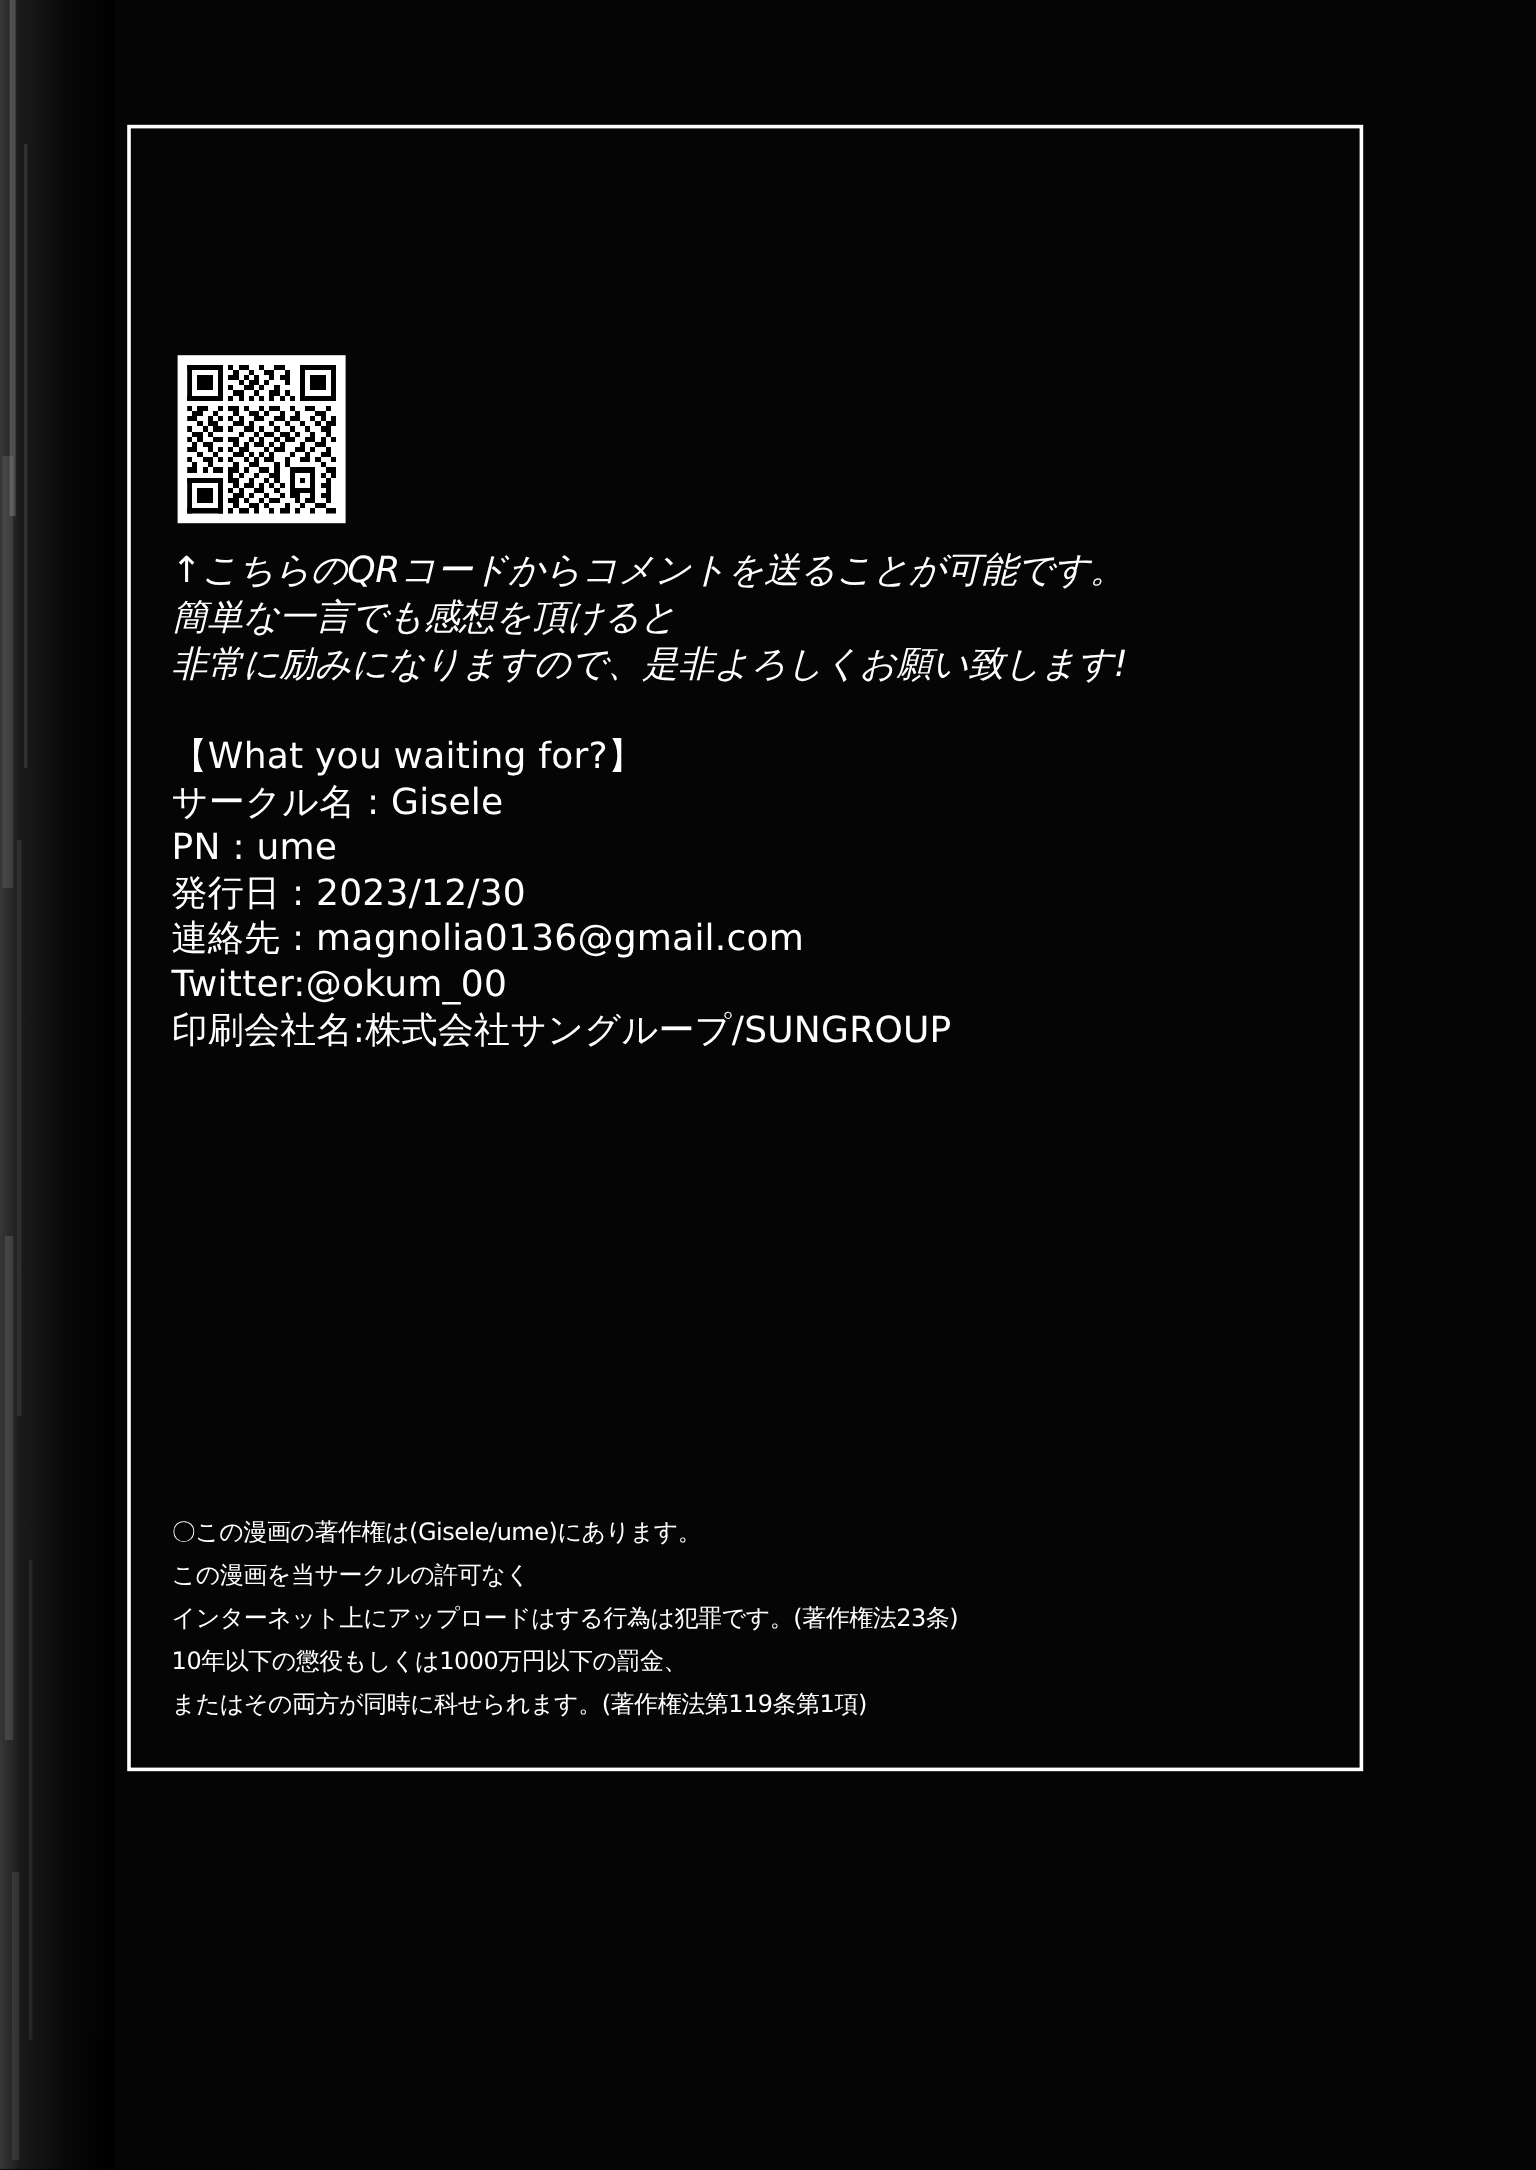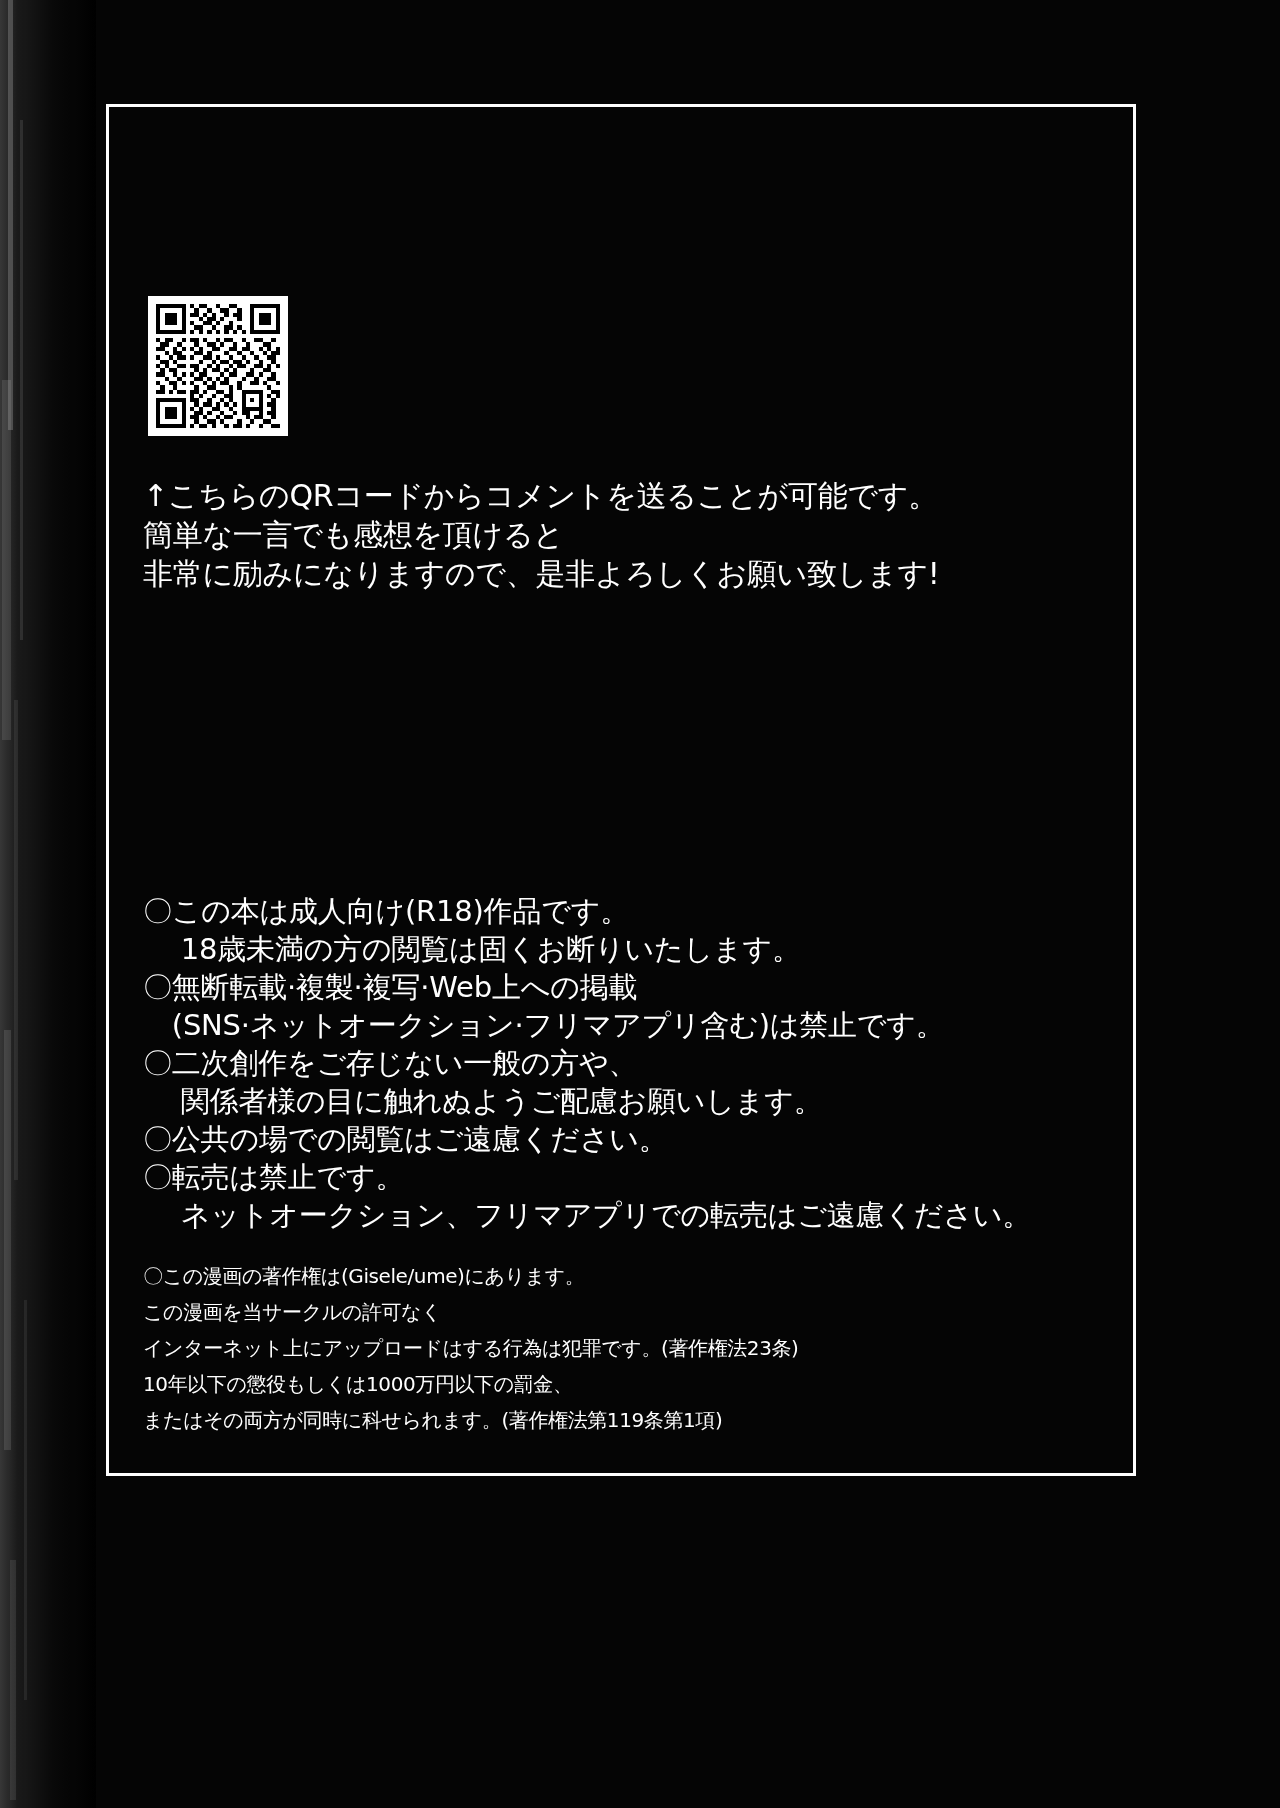--- a/index.html
+++ b/index.html
@@ -76,24 +76,25 @@
   }
 
   
   .txt {
     position: absolute;
     left: 143px;
     white-space: pre-line;
     color: #ffffff;
   }
   .block-intro {
-    top: 476px;
+    top: 456px;
     font-size: 30px;
     line-height: 39px;
     letter-spacing: -0.3px;
+    font-style: italic;
   }
   .block-credits {
     top: 612px;
     font-size: 30px;
     line-height: 38px;
     letter-spacing: 0.2px;
   }
   .block-rules {
     top: 892px;
     font-size: 29px;
@@ -363,30 +364,28 @@
         <rect x="24" y="28" width="1" height="1"></rect>
           <rect x="27" y="28" width="2" height="1"></rect>
       </g>
     </svg>
   </div>
 
   <div class="txt block-intro">↑こちらのQRコードからコメントを送ることが可能です。
 簡単な一言でも感想を頂けると
 非常に励みになりますので、是非よろしくお願い致します!</div>
 
-
-  <div class="txt block-rules">〇この本は成人向け(R18)作品です。
-　 18歳未満の方の閲覧は固くお断りいたします。
-〇無断転載·複製·複写·Web上への掲載
-　(SNS·ネットオークション·フリマアプリ含む)は禁止です。
-〇二次創作をご存じない一般の方や、
-　 関係者様の目に触れぬようご配慮お願いします。
-〇公共の場での閲覧はご遠慮ください。
-〇転売は禁止です。
-　 ネットオークション、フリマアプリでの転売はご遠慮ください。</div>
+  <div class="txt block-credits">【What you waiting for?】
+サークル名 : Gisele
+PN : ume
+発行日 : 2023/12/30
+連絡先 : magnolia0136@gmail.com
+Twitter:@okum_00
+印刷会社名:株式会社サングループ/SUNGROUP</div>
+
 
   <div class="txt block-copyright">〇この漫画の著作権は(Gisele/ume)にあります。
 この漫画を当サークルの許可なく
 インターネット上にアップロードはする行為は犯罪です。(著作権法23条)
 10年以下の懲役もしくは1000万円以下の罰金、
 またはその両方が同時に科せられます。(著作権法第119条第1項)</div>
 
 </div>
 
 </body></html>

